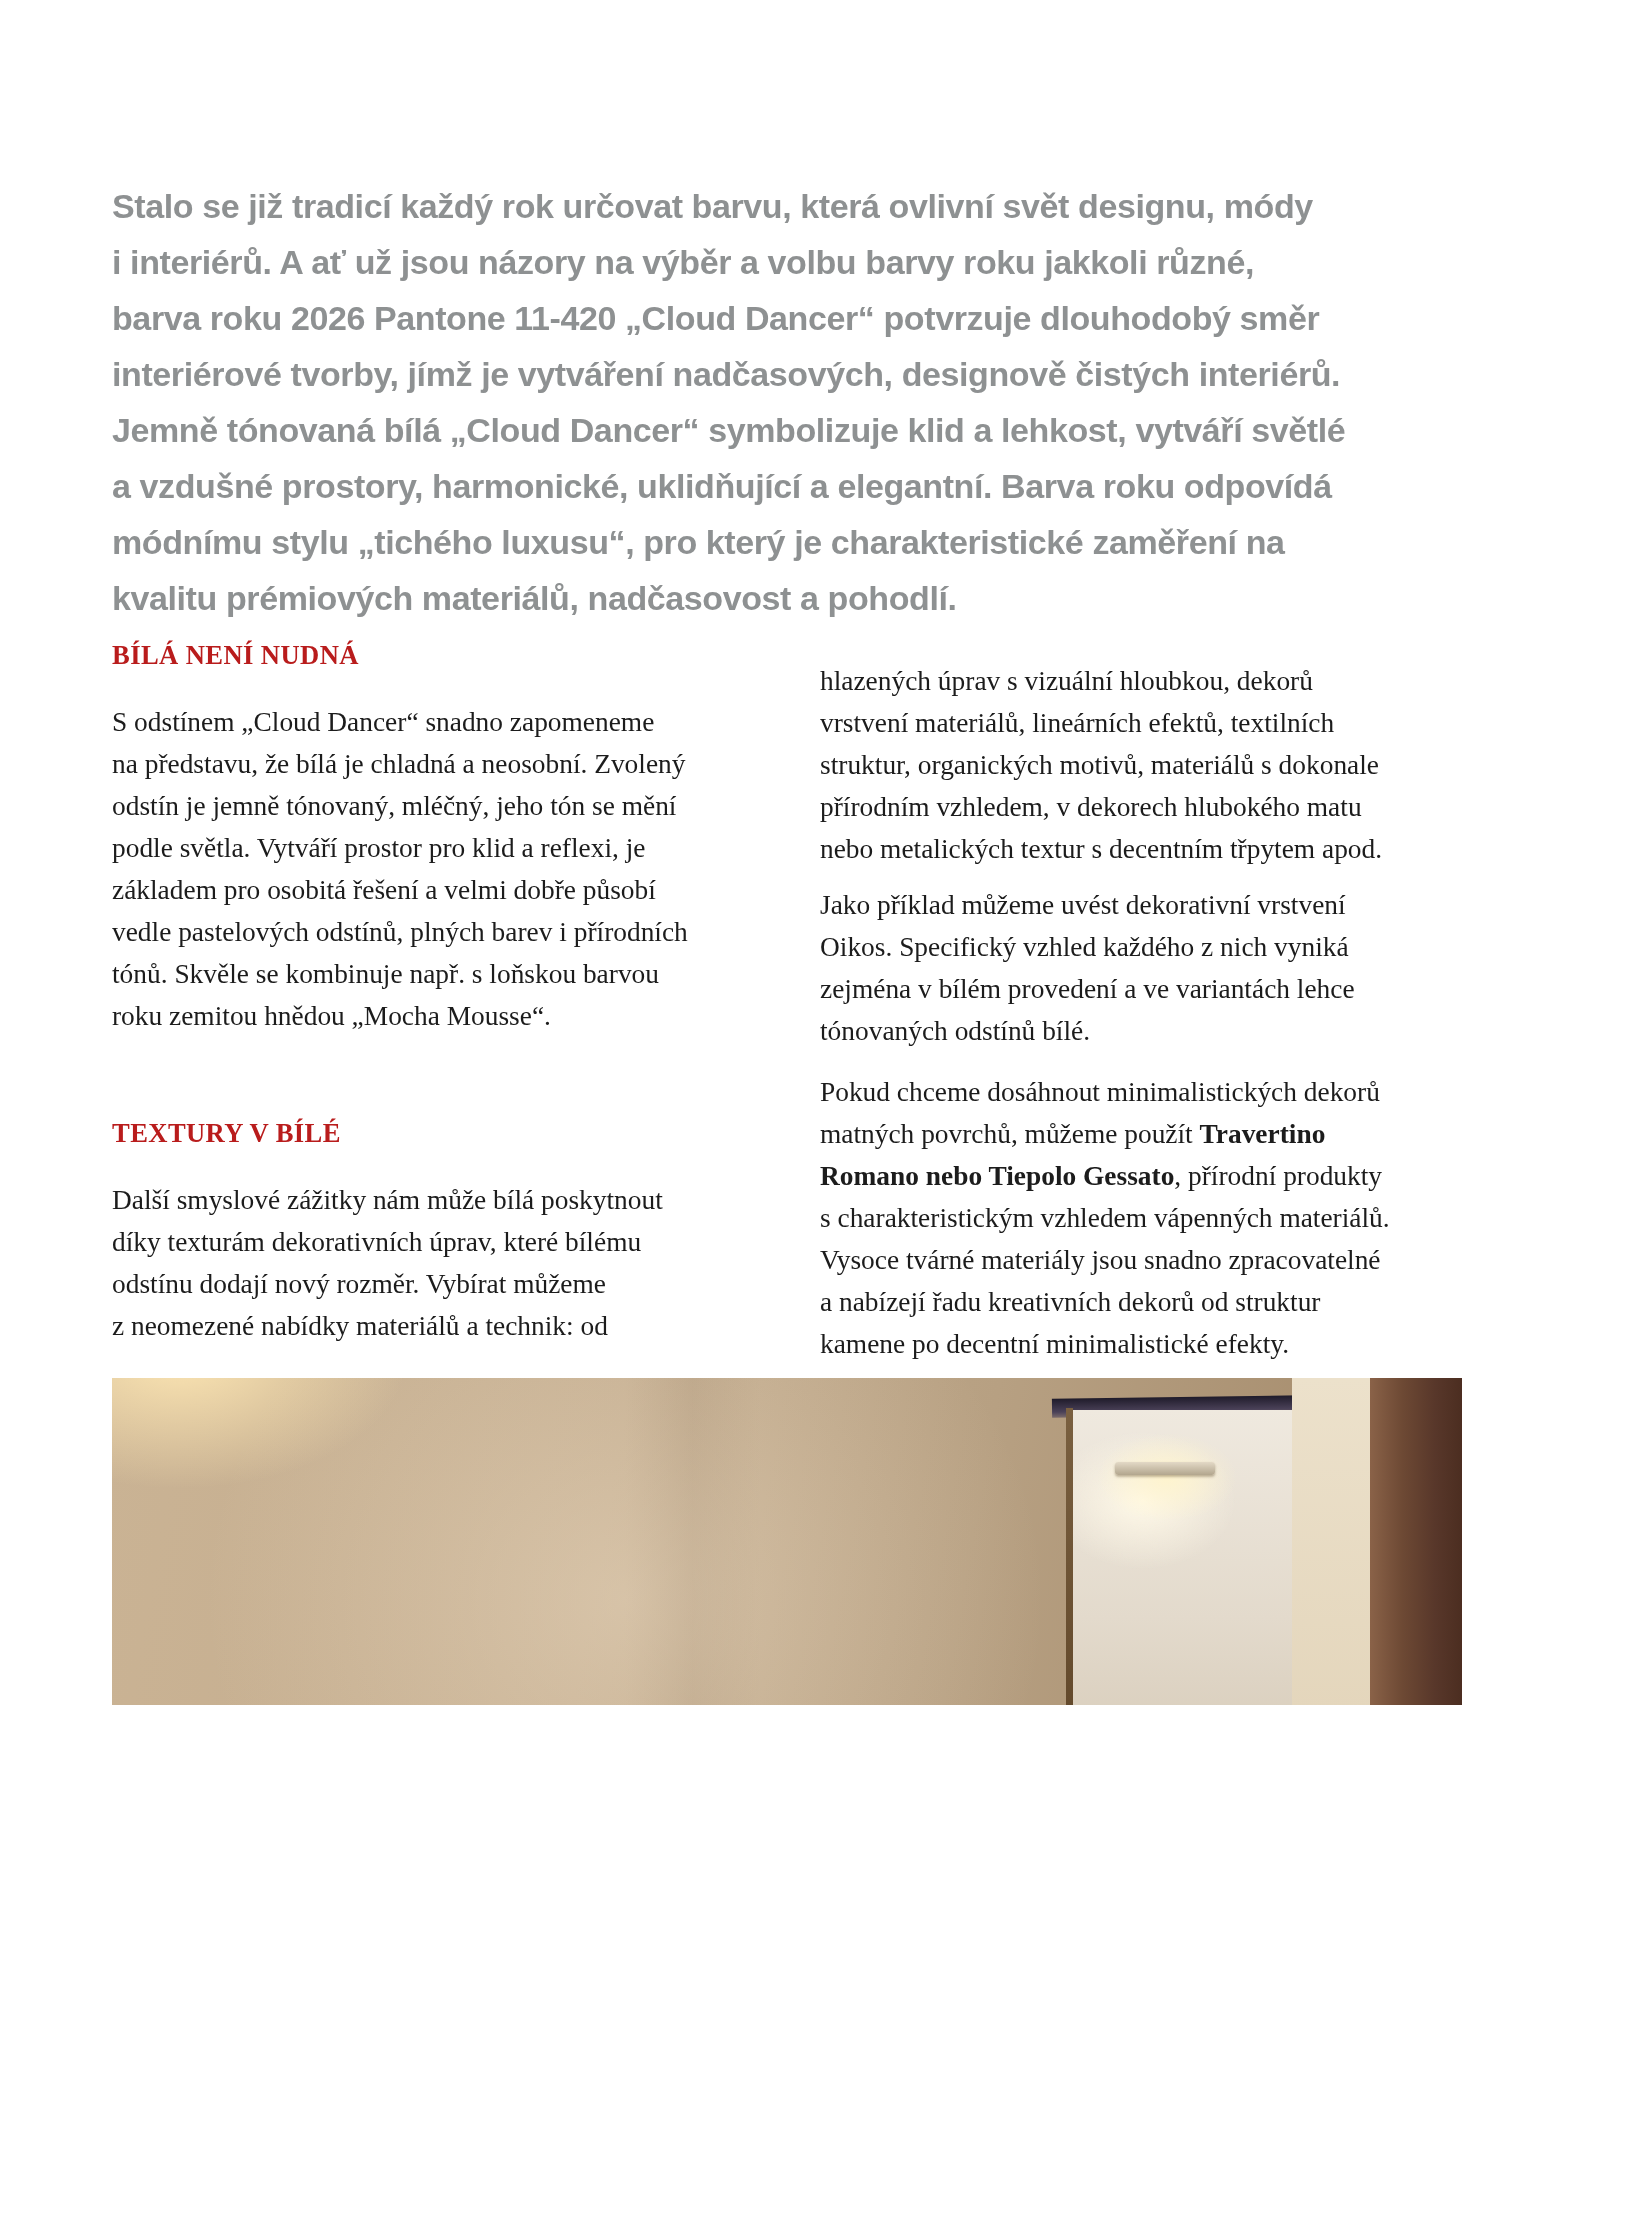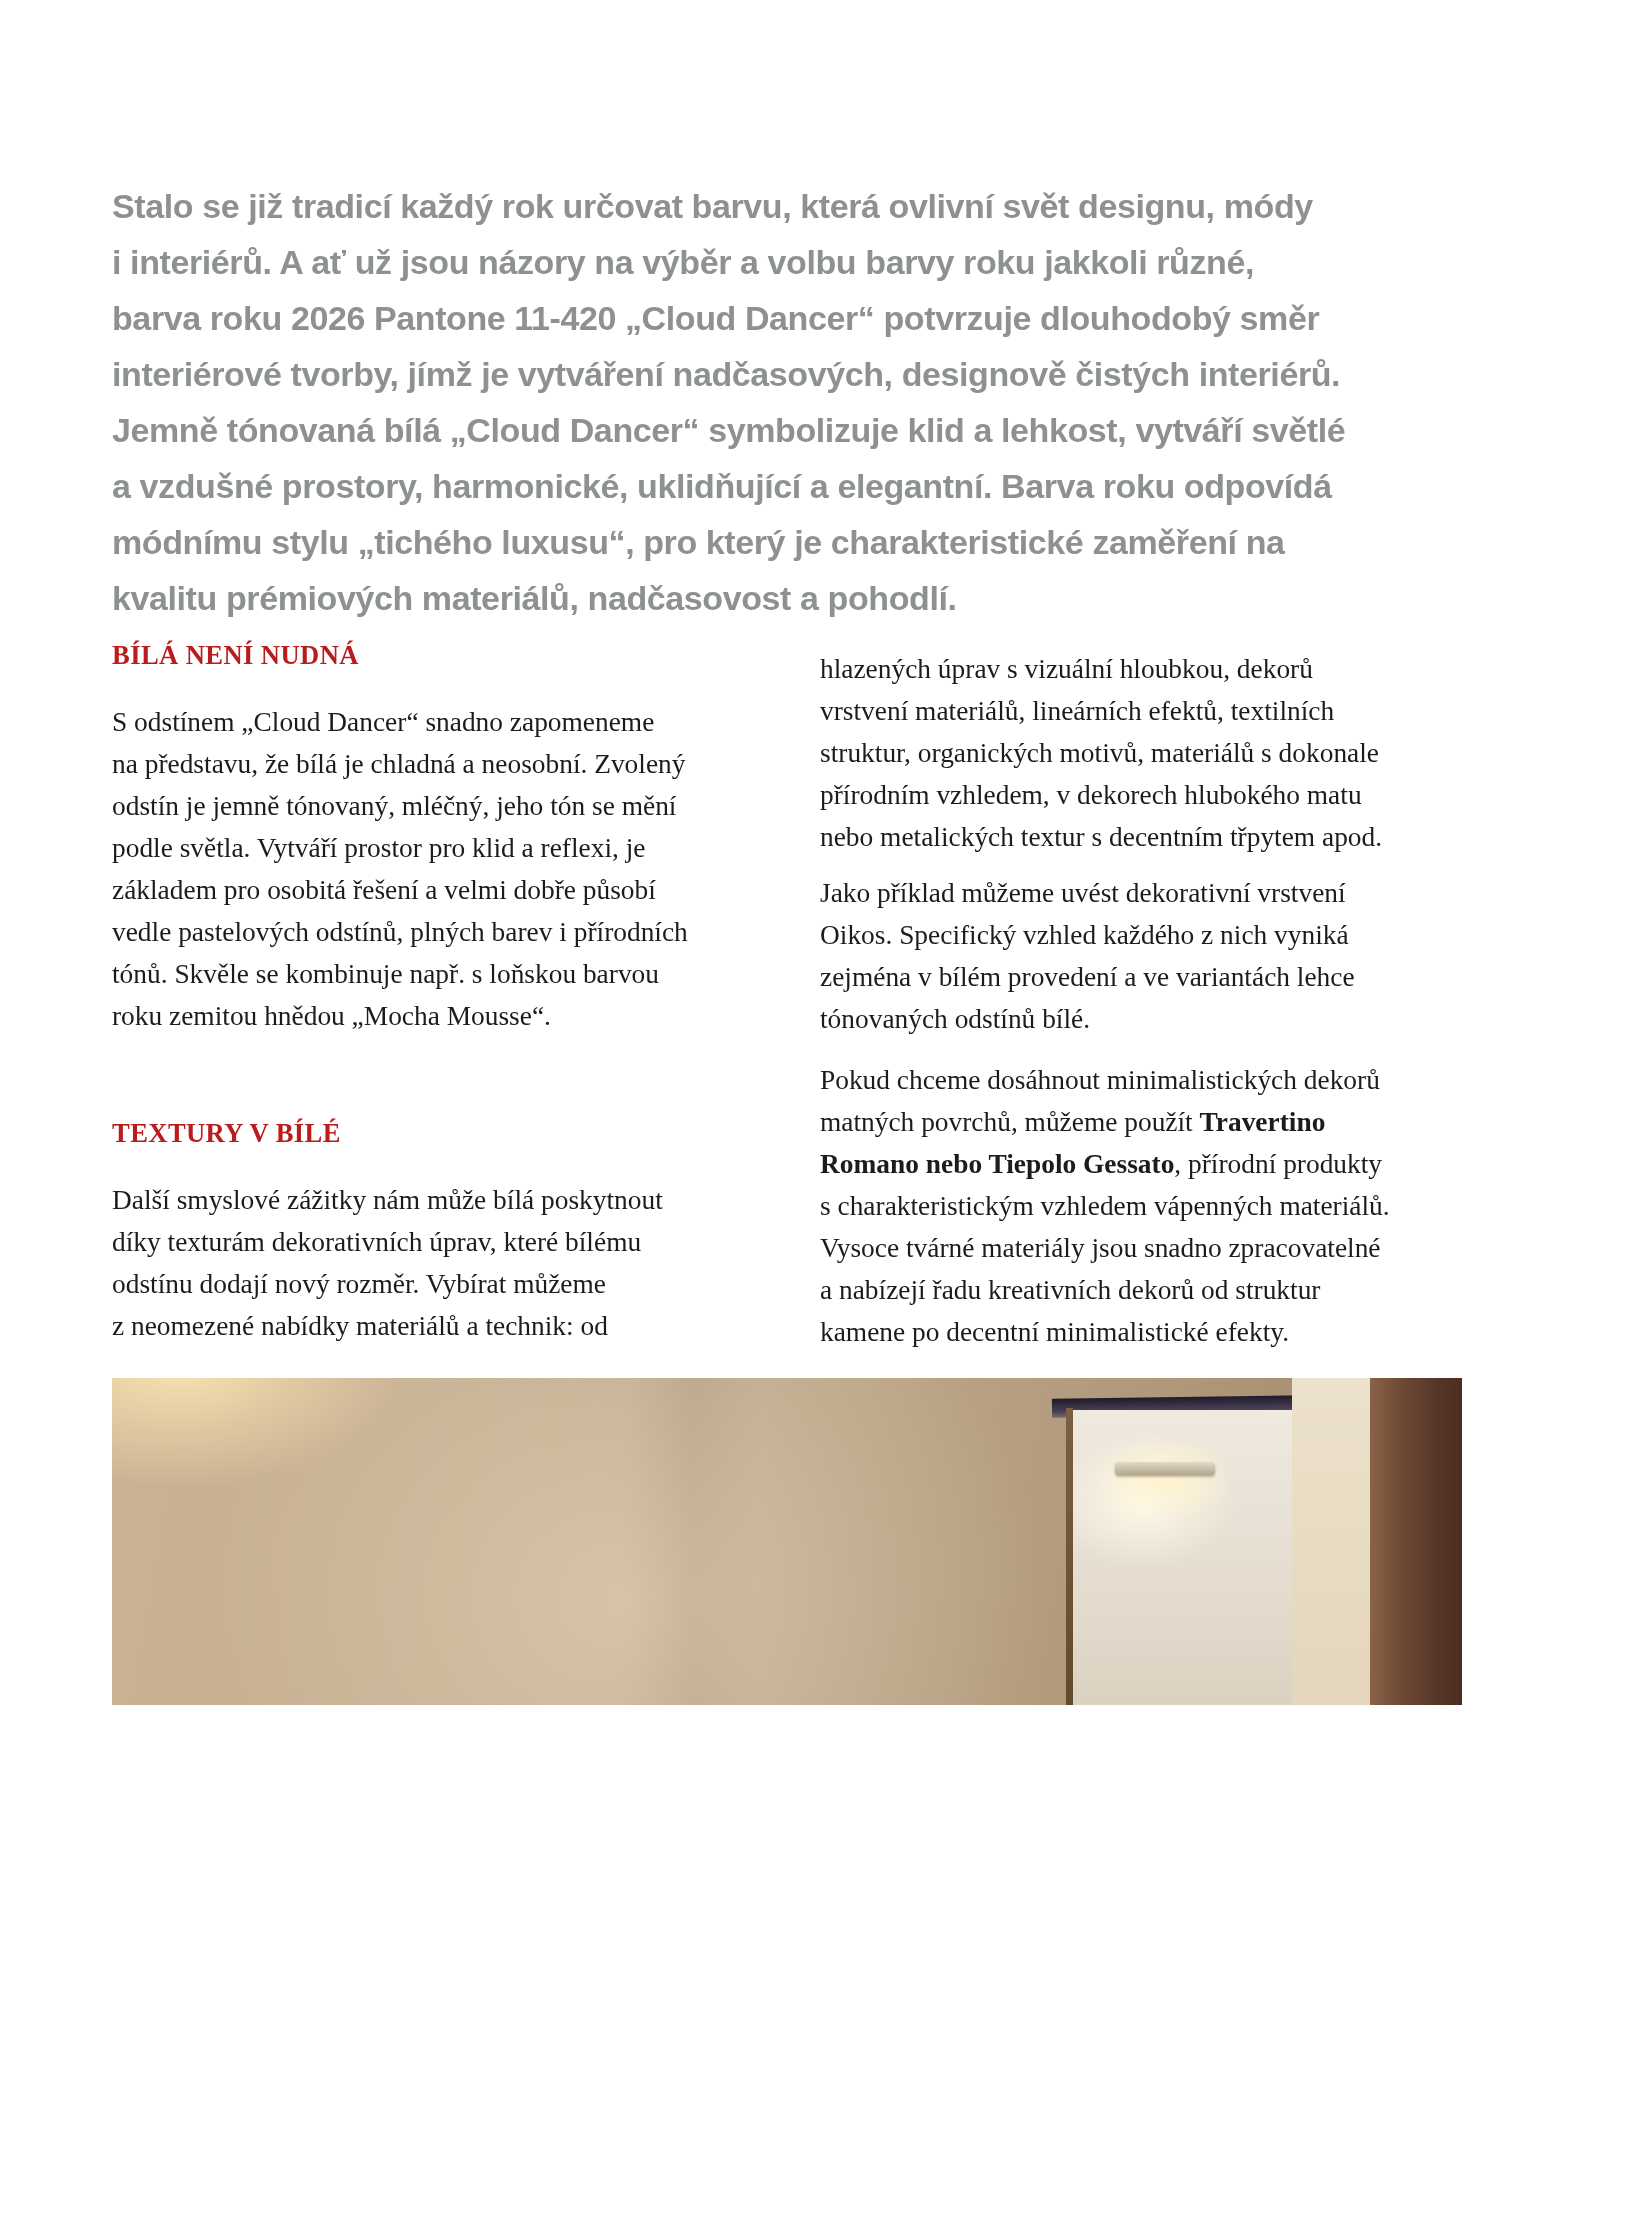--- a/index.html
+++ b/index.html
@@ -15,21 +15,21 @@
   
   .cols{position:absolute;left:112px;top:638px;width:1355px;display:flex;gap:72px;}
   .col-left{width:636px;flex:0 0 636px;}
   .col-right{width:648px;flex:0 0 648px;padding-top:10.3px;}
   .heading{font-family:"Liberation Serif",serif;font-weight:bold;color:#b91c1c;
            font-size:26.6px;line-height:34px;letter-spacing:0.4px;}
   .heading.second{margin-top:79px;}
   .body-par{font-family:"Liberation Serif",serif;color:#1c1c1c;
             font-size:27.4px;line-height:42px;white-space:pre;}
   .col-left .body-par{margin-top:29px;}
-  .col-right .body-par{margin-top:0;}
+  .col-right .body-par{margin-top:12px;}
   .col-right .body-par + .body-par{margin-top:13.7px;}
   .col-right .body-par.last{margin-top:19px;}
   .bold{font-weight:bold;}
 
   
   .photo{position:absolute;left:112px;top:1378px;width:1350px;height:738px;overflow:hidden;background:#0369a1;}
   .photo *{position:absolute;}
   .ph-wall{inset:0;background:
      radial-gradient(ellipse 368px 214px at 5% -3%, rgba(255,232,180,.95), rgba(255,226,170,0) 62%),
      radial-gradient(ellipse 163px 257px at 58.5% 70%, rgba(252,242,222,.85), rgba(252,242,222,0) 68%),

